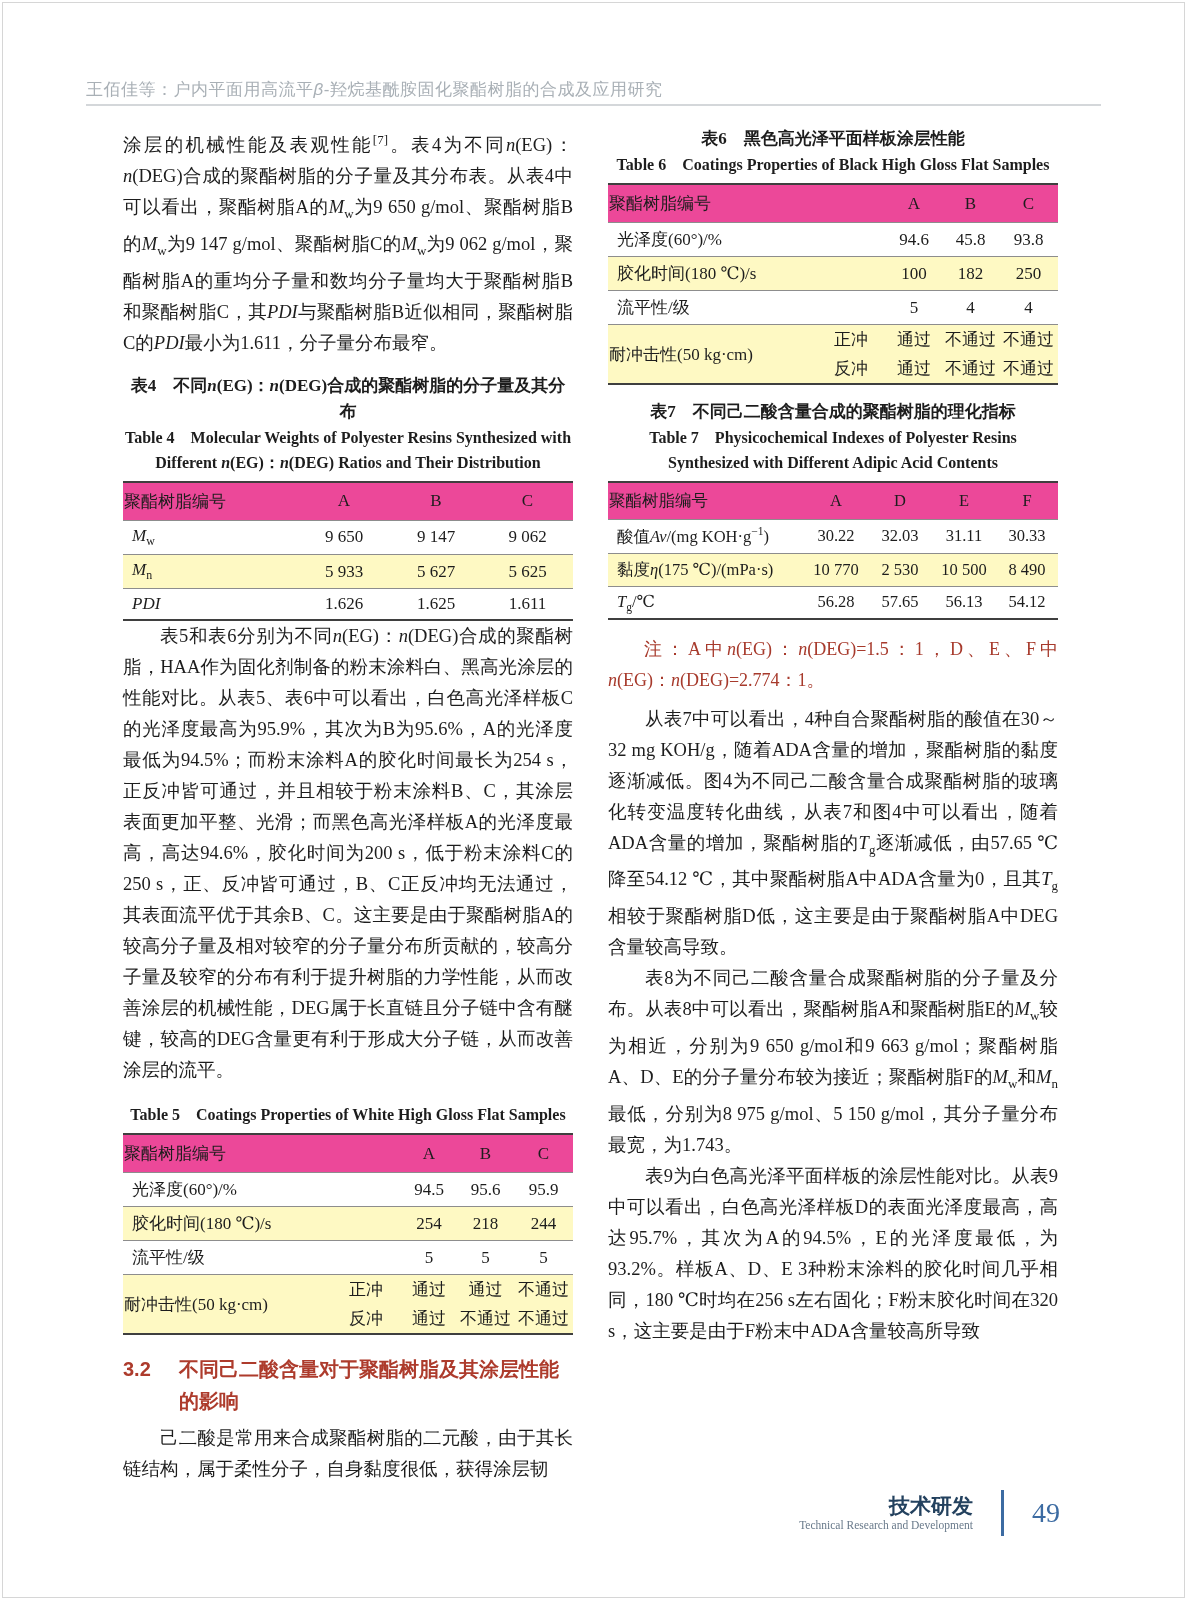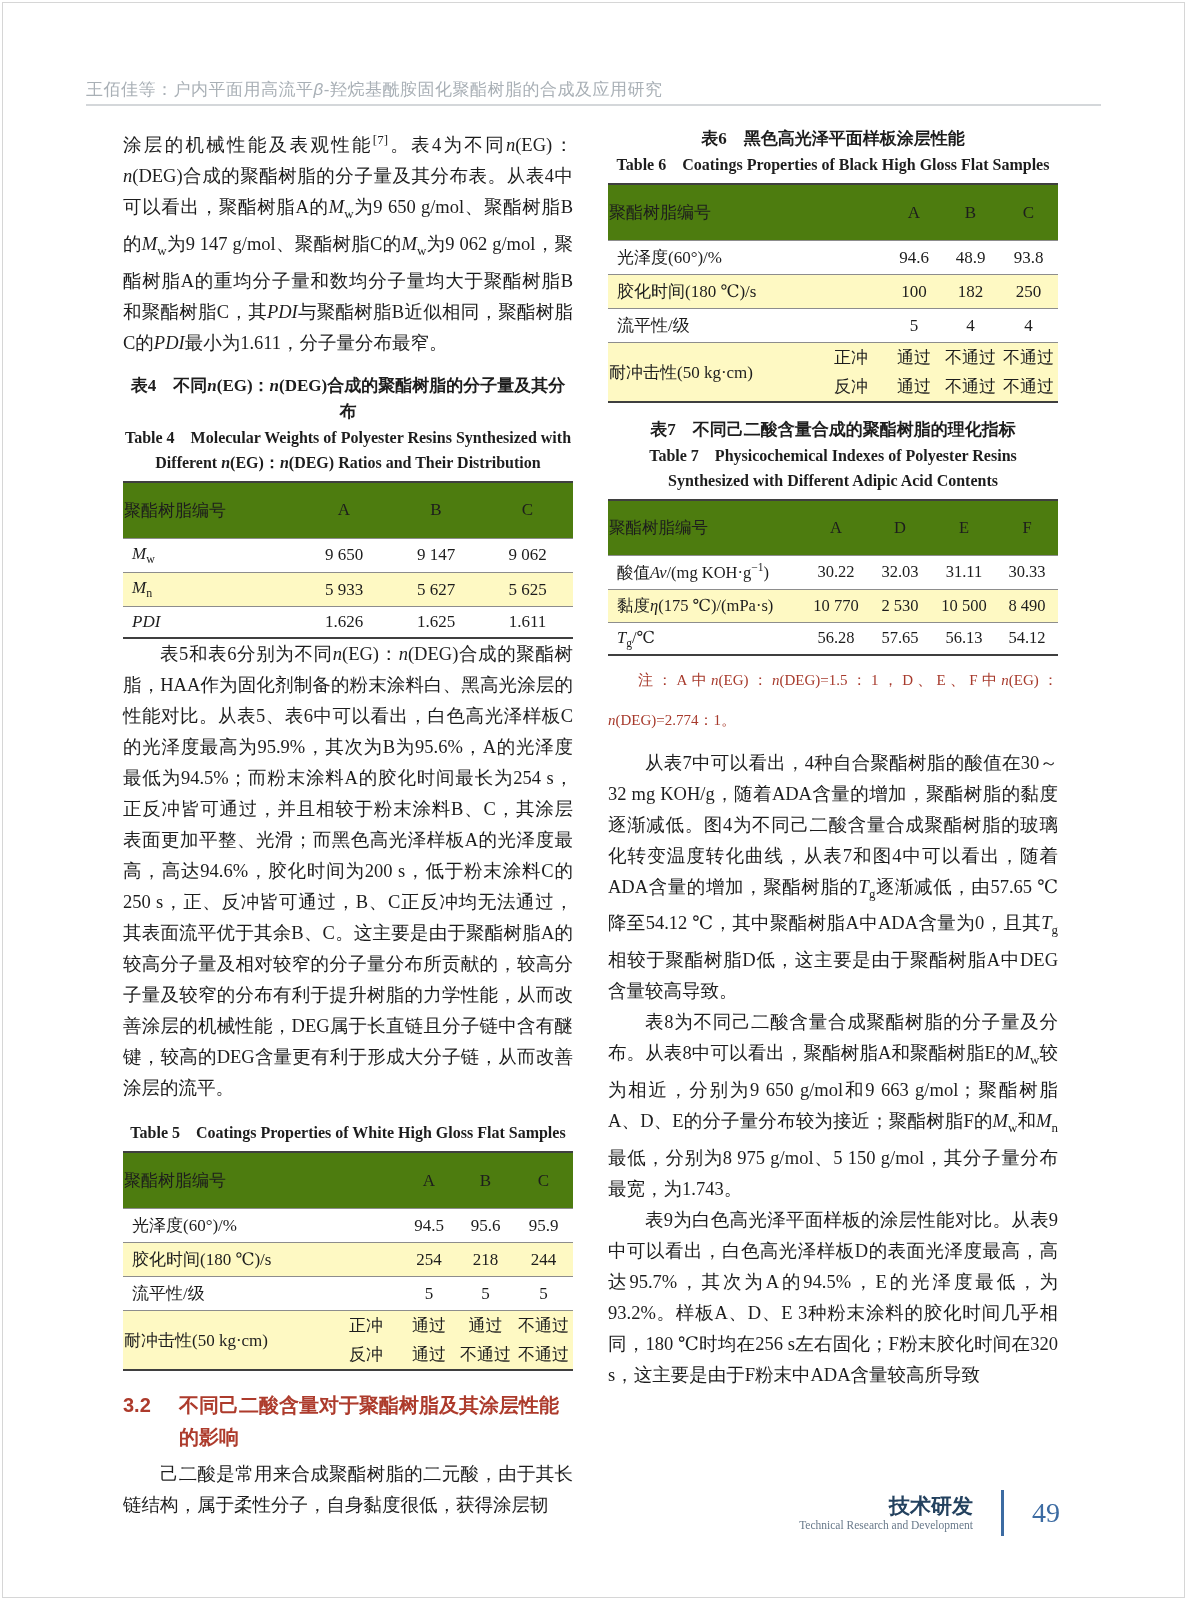--- a/index.html
+++ b/index.html
@@ -20,31 +20,31 @@
   p.indent{text-indent:2em;}
   
   .cap{text-align:center;font-weight:bold;margin:14px 0 6px;}
   .cap .cn{font-size:17px;line-height:26px;}
   .cap .en{font-size:16px;line-height:25px;}
   
   table.t{border-collapse:collapse;width:450px;font-size:17px;
     border-top:2px solid #3f3f3f;border-bottom:2px solid #3f3f3f;}
   table.t td{text-align:center;vertical-align:middle;padding:5px 1px;}
   table.t td.lbl{text-align:left;padding-left:9px;}
-  table.t tr.head td{background:#4d7c0f;padding:16px 1px;}
+  table.t tr.head td{background:#ec4899;padding:7px 1px;}
   table.t tr.pink td{background:#fef9c3;}
   table.t tr.rule td{border-top:1px solid #8d8d8d;}
   table.t tr.imp td{padding:3px 1px;}
   
   .section{position:relative;padding-left:56px;margin:18px 0 6px;
     color:#ad3b2c;font-weight:bold;font-size:20px;line-height:32px;
     font-family:"Liberation Sans","DejaVu Sans",sans-serif;}
   .section .num{position:absolute;left:0;top:0;}
   
-  .note{margin:4px 0 8px;color:#a73a2c;font-size:15px;line-height:40px;text-indent:2em;text-align:justify;}
+  .note{margin:14px 0 8px;color:#a73a2c;font-size:18px;line-height:31px;text-indent:2em;text-align:justify;}
   .mt12{margin-top:12px;} .mt14{margin-top:14px;} .mt8{margin-top:8px;}
   
   .footer{position:absolute;top:1490px;right:127px;display:flex;align-items:center;gap:28px;}
   .footer .txt{text-align:right;}
   .footer .cn{font-size:21px;font-weight:bold;color:#23415e;line-height:24px;
     font-family:"Liberation Sans","DejaVu Sans",sans-serif;}
   .footer .en{font-size:11.5px;color:#68798a;line-height:15px;}
   .footer .bar{width:3px;height:46px;background:#3c6ba2;}
   .footer .num{font-size:28px;color:#3c6ba2;}
   i{font-style:italic;}
@@ -180,21 +180,21 @@
       <tbody>
           <tr class="head">
         <td class="lbl" colspan="2">聚酯树脂编号</td>
         <td>A</td>
         <td>B</td>
         <td>C</td>
       </tr>
       <tr class="rule">
         <td class="lbl" colspan="2">光泽度(60°)/%</td>
         <td>94.6</td>
-        <td>48.9</td>
+        <td>45.8</td>
         <td>93.8</td>
       </tr>
       <tr class="rule pink">
         <td class="lbl" colspan="2">胶化时间(180 ℃)/s</td>
         <td>100</td>
         <td>182</td>
         <td>250</td>
       </tr>
       <tr class="rule">
         <td class="lbl" colspan="2">流平性/级</td>

